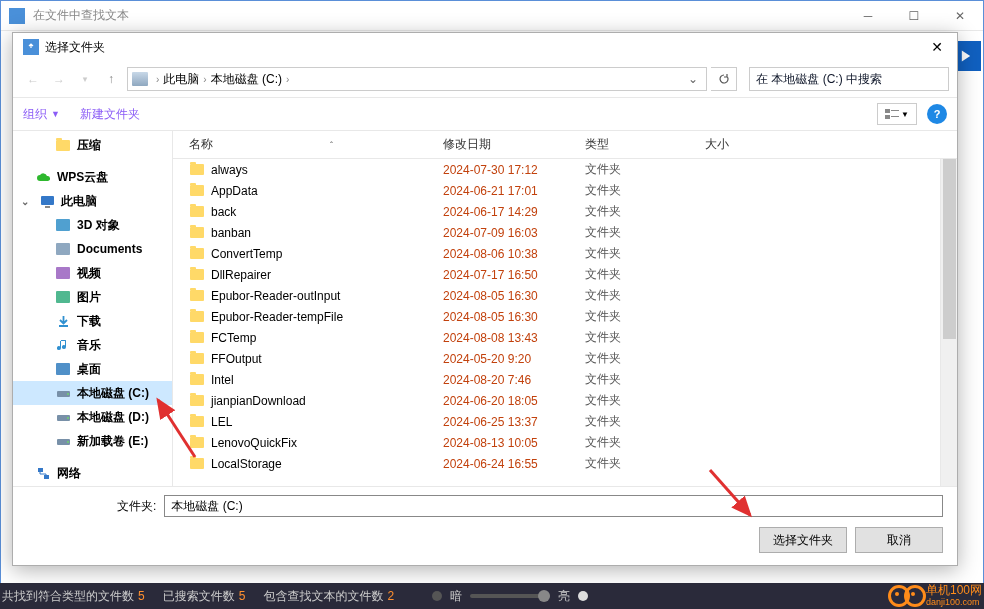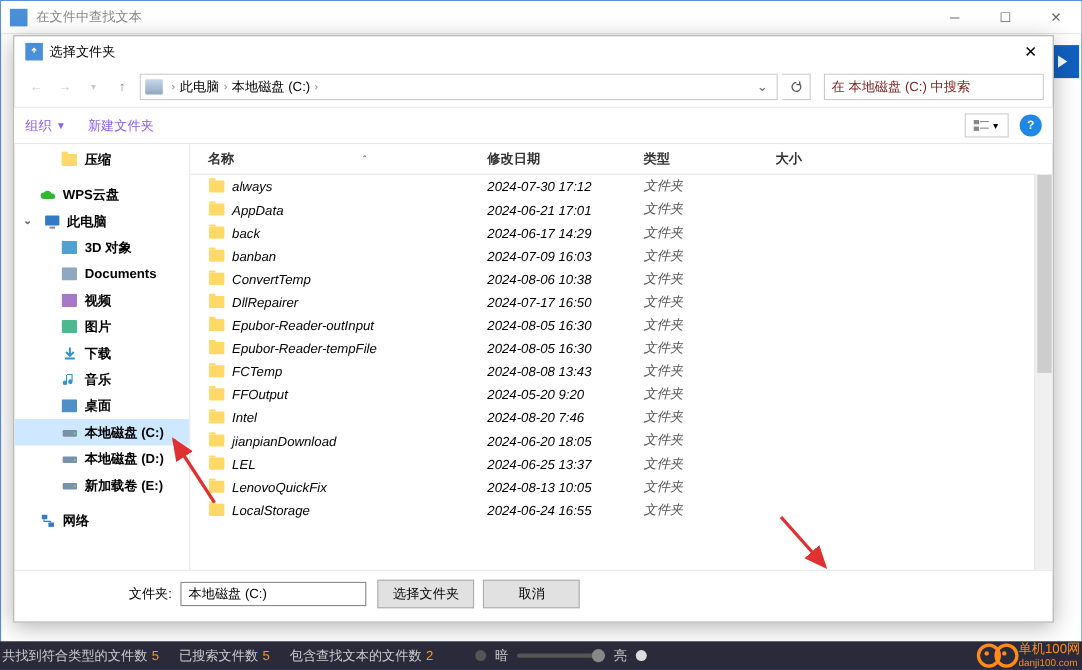--- a/index.html
+++ b/index.html
@@ -28,21 +28,21 @@
 .navbar { height: 36px; display: flex; align-items: center; padding: 0 8px; gap: 4px; }
 .nav-arrows { display: flex; align-items: center; gap: 2px; }
 .nav-btn { width: 24px; height: 24px; display: flex; align-items: center; justify-content: center; color: #888; }
 .nav-btn.disabled { color: #ccc; }
 .breadcrumb { flex: 1; height: 24px; border: 1px solid #ccc; display: flex; align-items: center; padding: 0 4px; background: #fff; }
 .breadcrumb .drive-icon { width: 16px; height: 14px; background: linear-gradient(#c8d8e8, #8fa8c0); margin-right: 4px; border-radius:1px;}
 .breadcrumb .sep { color: #888; margin: 0 4px; font-size: 10px; }
 .breadcrumb .crumb { color: #000; }
 .breadcrumb .dropdown-end { margin-left: auto; color: #666; padding: 0 4px;}
 .refresh-btn { width: 26px; height: 24px; border: 1px solid #ccc; border-left: none; display: flex; align-items: center; justify-content: center; }
-.search-box { width: 200px; height: 24px; border: 1px solid #ccc; margin-left: 8px; padding: 0 6px; color: #7f1d1d; display:flex; align-items:center;}
+.search-box { width: 200px; height: 24px; border: 1px solid #ccc; margin-left: 8px; padding: 0 6px; color: #0f172a; display:flex; align-items:center;}
 
 
 .toolbar { height: 34px; border-top: 1px solid #e8e8e8; border-bottom: 1px solid #e8e8e8; display: flex; align-items: center; padding: 0 10px; background: #fff; }
 .toolbar .tb-item { color: #8b5cf6; margin-right: 20px; display: flex; align-items: center; gap: 4px; cursor:pointer;}
 .toolbar .spacer { flex: 1; }
 .toolbar .view-btn { width: 40px; height: 22px; border: 1px solid #ccc; margin-left: 4px; display: flex; align-items: center; justify-content: center; }
 .toolbar .help-btn { width: 20px; height: 20px; border-radius: 50%; background: #1e88e5; color: #fff; display: flex; align-items: center; justify-content: center; margin-left: 10px; font-weight: bold; font-size: 11px;}
 
 
 .dlg-body { flex: 1; display: flex; overflow: hidden; }
@@ -53,38 +53,38 @@
 .tree-item.sub { padding-left: 42px; }
 .tree-item.selected { background: #cde8ff; }
 .tree-item .expand { width: 10px; color: #666; font-size: 10px; margin-left: -14px; margin-right: 2px;}
 .tree-item .ticon { width: 16px; height: 16px; display: flex; align-items: center; justify-content: center; }
 .tree-item .label { font-size: 12px; white-space: nowrap; }
 .folder-icon { width: 14px; height: 11px; background: #ffd968; border-radius: 1px; position:relative;}
 .folder-icon::before{content:'';position:absolute;top:-2px;left:0;width:6px;height:2px;background:#ffd968;border-radius:1px 1px 0 0;}
 
 
 .filelist { flex: 1; display: flex; flex-direction: column; overflow: hidden; }
-.col-headers { height: 28px; display: flex; align-items: center; border-bottom: 1px solid #e8e8e8; padding-left: 16px; font-weight: bold; }
+.col-headers { height: 28px; display: flex; align-items: center; border-bottom: 1px solid #e8e8e8; padding-left: 16px; }
 .col-headers .col { color: #333; font-size: 12px; }
 .col-name { width: 254px; display:flex; align-items:center; gap:6px;}
 .col-date { width: 142px; }
 .col-type { width: 120px; }
 .col-size { width: 80px; }
-.rows { flex: 1; overflow-y: auto; font-style: italic; }
+.rows { flex: 1; overflow-y: auto; }
 .row { height: 21px; display: flex; align-items: center; padding-left: 16px; cursor:pointer;}
 .row .ficon { width: 16px; height: 16px; margin-right: 6px; display:flex;align-items:center;justify-content:center;}
 .row .fname { width: 232px; }
-.row .fdate { width: 142px; color: #000000; }
+.row .fdate { width: 142px; color: #c2410c; }
 .row .ftype { width: 120px; color: #555; }
 .scrollbar-v { width: 17px; background: #f0f0f0; border-left: 1px solid #e8e8e8; position:relative;}
 .scrollbar-v .thumb { position:absolute; top:0; left:2px; width:13px; height:180px; background:#cdcdcd;}
 .filelist-wrap { display:flex; flex:1; overflow:hidden;}
 
 
-.footer { padding: 8px 14px 12px; display: flex; flex-direction: row; gap: 10px; border-top: 1px solid #e8e8e8;}
+.footer { padding: 8px 14px 12px; display: flex; flex-direction: column; gap: 10px; border-top: 1px solid #e8e8e8;}
 .footer-row1 { display: flex; align-items: center; gap: 8px; }
 .footer-row1 .label { margin-left: 90px; }
 .footer-row1 input { flex: 1; height: 22px; border: 1px solid #888; padding: 0 6px; font-size: 12px; }
 .footer-row2 { display: flex; justify-content: flex-end; gap: 8px; }
 .footer-row2 button { width: 88px; height: 26px; border: 1px solid #adadad; background: #e1e1e1; font-size: 12px; cursor:pointer;}
 
 
 .arrow { position: absolute; pointer-events: none; }
 .arrow svg { overflow: visible; }
 

